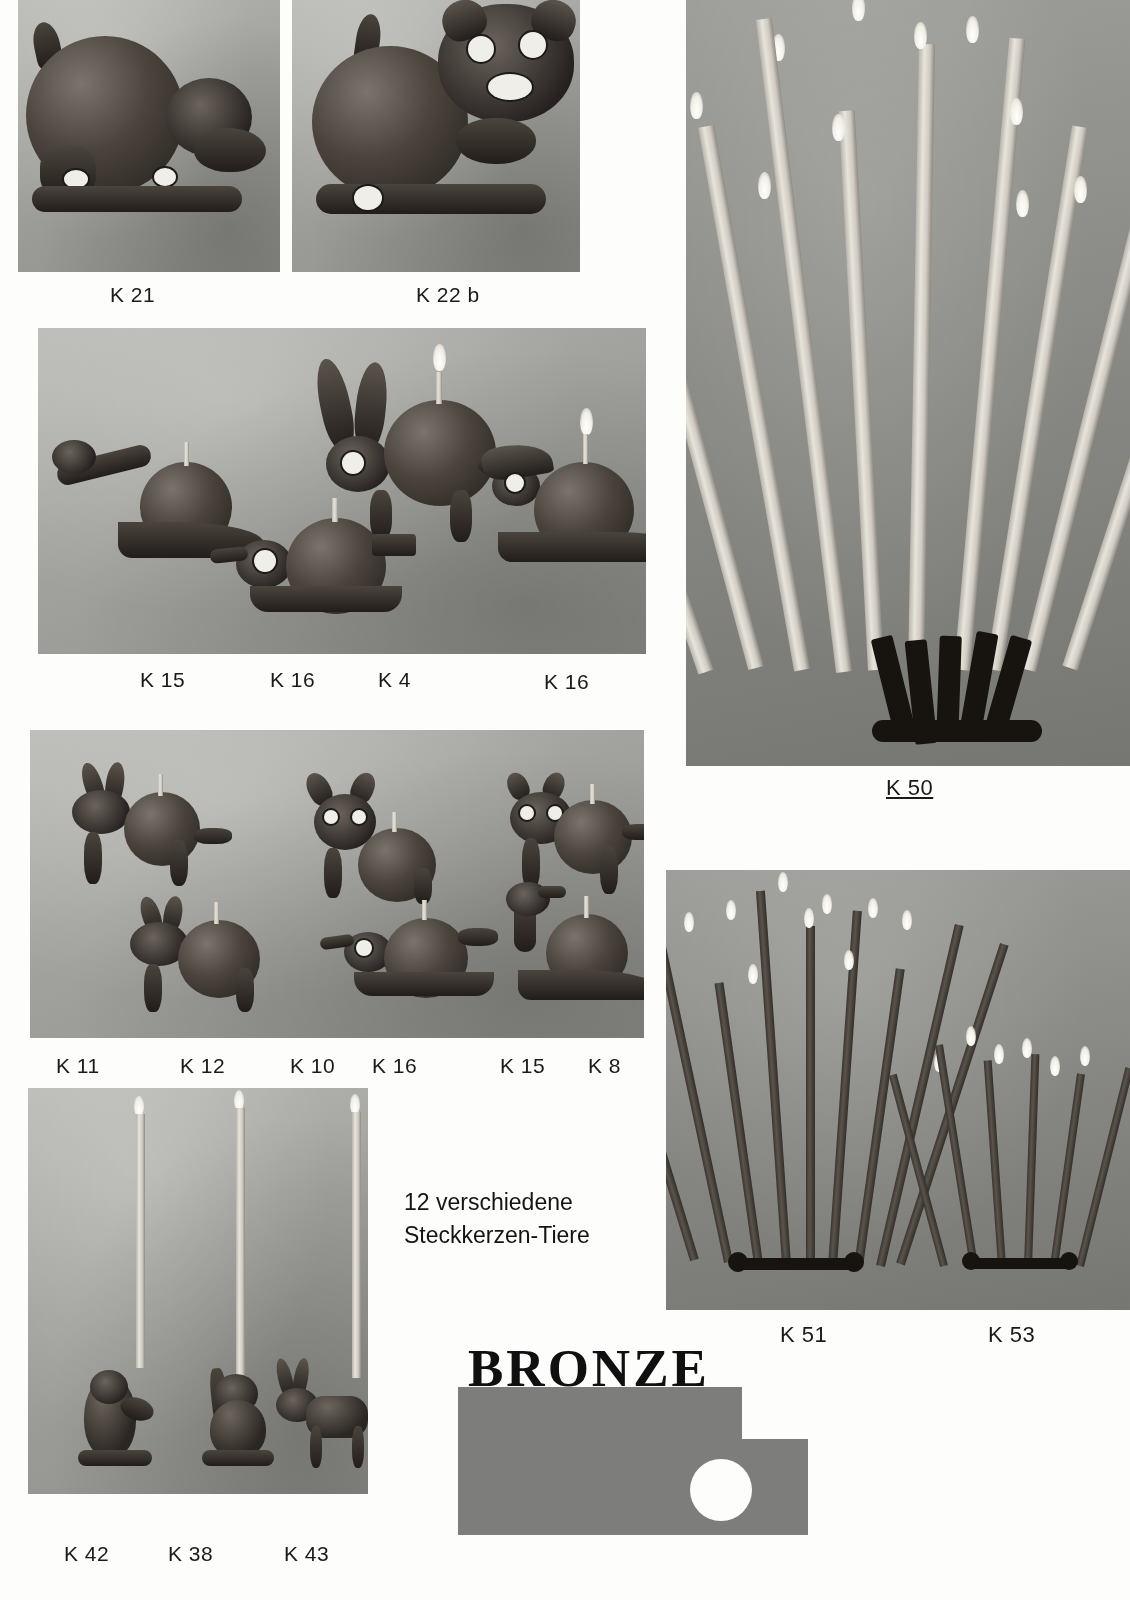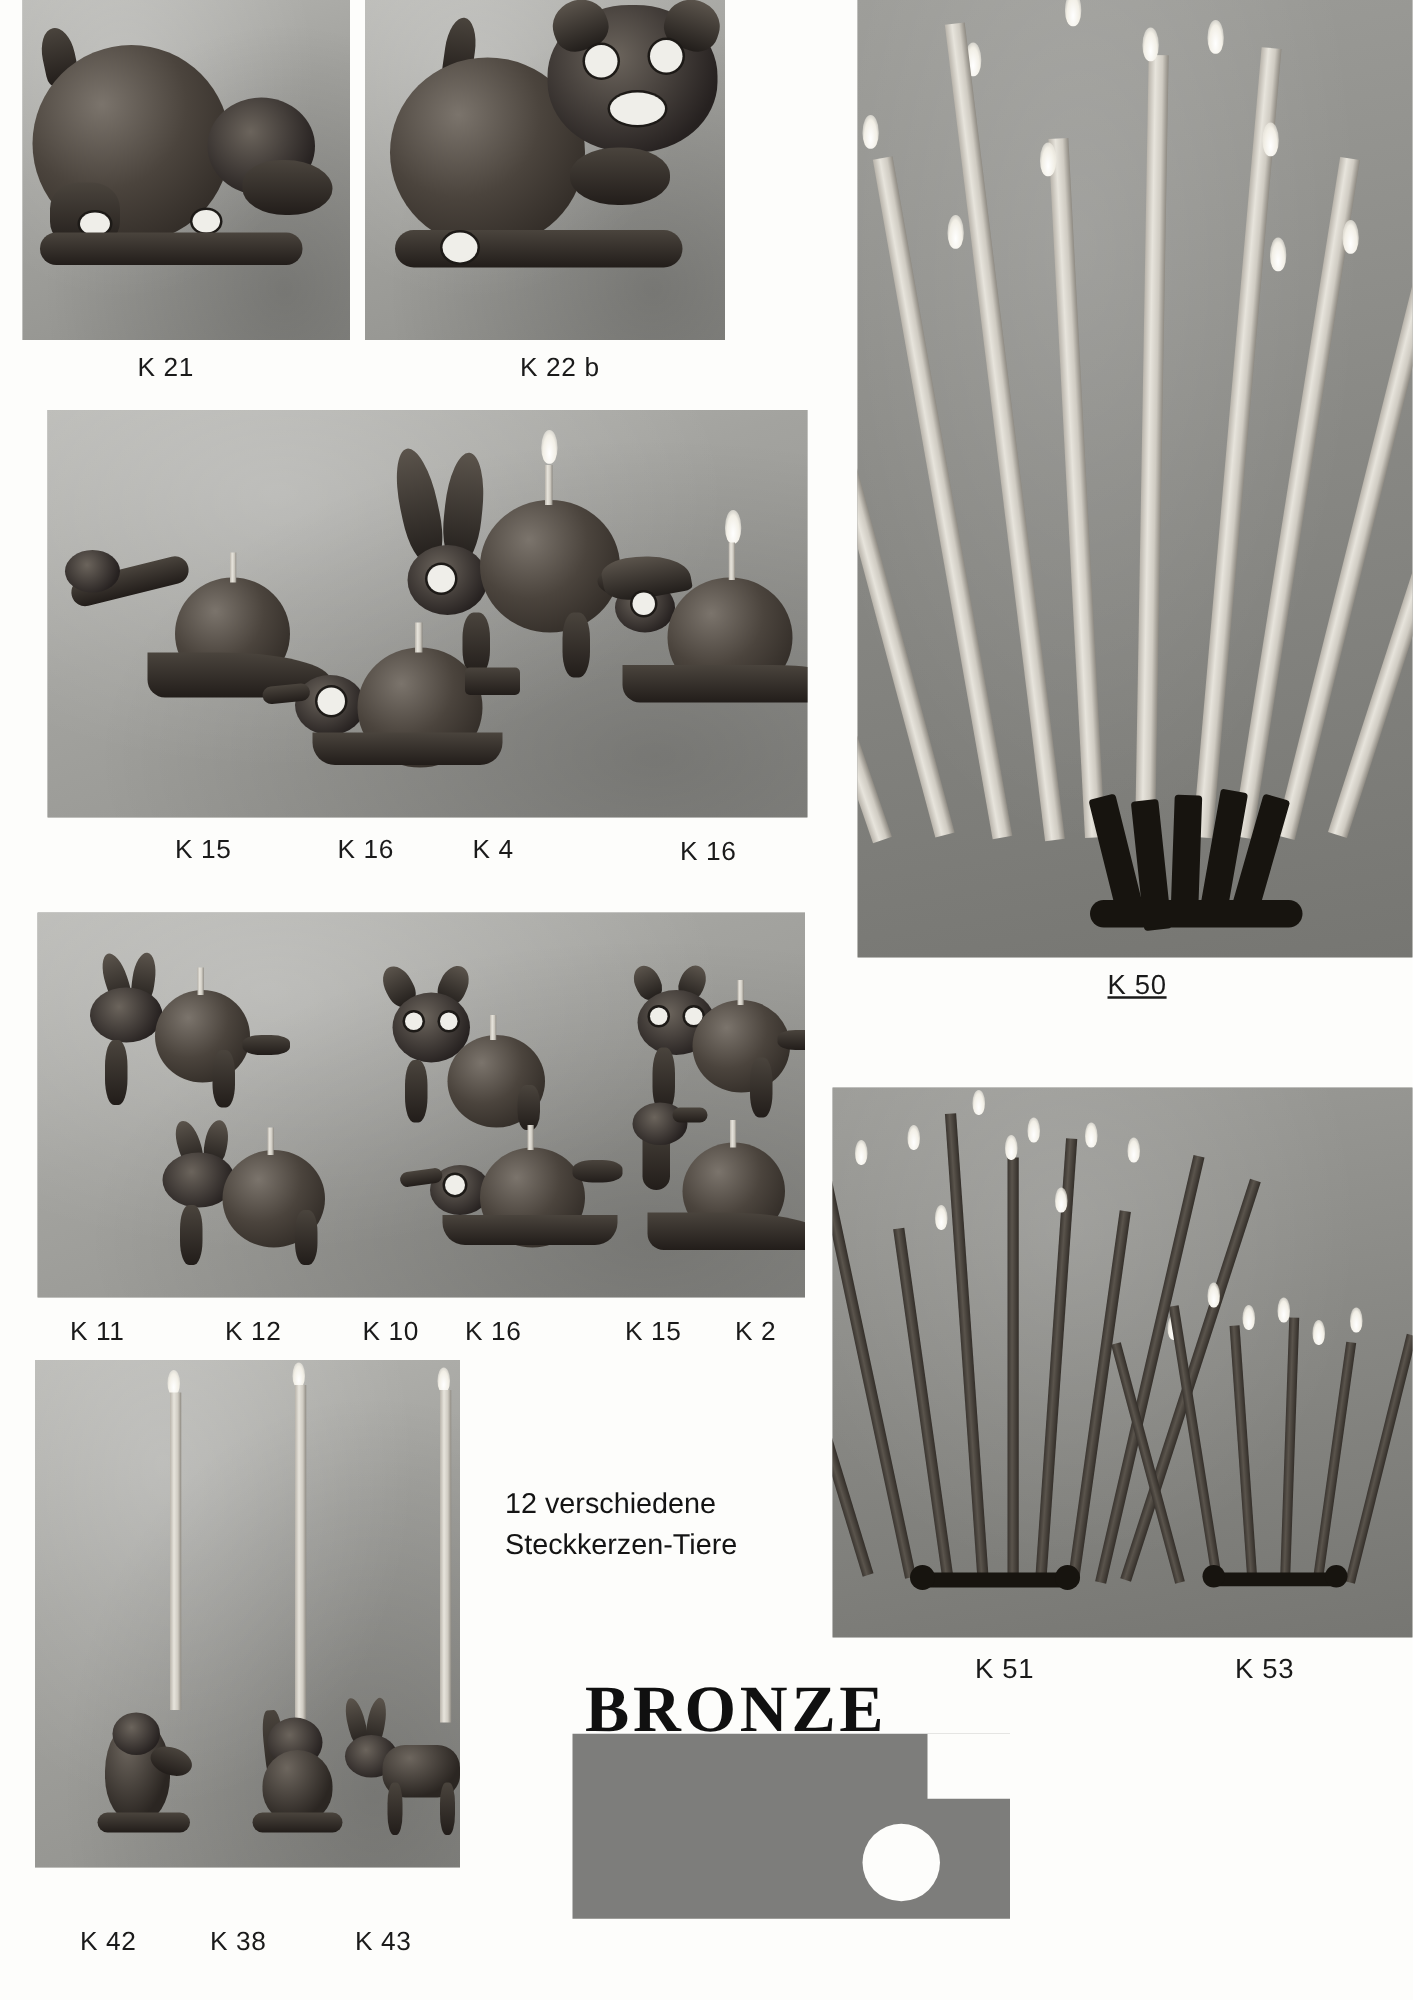--- a/index.html
+++ b/index.html
@@ -318,21 +318,21 @@
       <div class="candle" style="left:94px;top:18px;width:5px;height:22px;"></div>
       <div class="limb" style="left:28px;top:92px;width:138px;height:30px;border-radius:0 60% 14px 14px;"></div>
     </div>
   </div>
 
   <div class="caption" style="left:56px; top:1054px;">K 11</div>
   <div class="caption" style="left:180px; top:1054px;">K 12</div>
   <div class="caption" style="left:290px; top:1054px;">K 10</div>
   <div class="caption" style="left:372px; top:1054px;">K 16</div>
   <div class="caption" style="left:500px; top:1054px;">K 15</div>
-  <div class="caption" style="left:588px; top:1054px;">K 2</div>
+  <div class="caption" style="left:588px; top:1054px;">K 8</div>
 
   <div class="note" style="left:404px; top:1186px; width:260px; white-space:pre-line;">12 verschiedene
 Steckkerzen-Tiere</div>
 
   <div class="photo" style="left:28px; top:1088px; width:340px; height:406px;">
     <div class="grain"></div>
 
     <div class="fig" style="left:38px;top:10px;width:120px;height:380px;">
       <div class="flame small" style="left:68px;top:-2px;"></div>
       <div class="candle" style="left:70px;top:16px;width:9px;height:254px;"></div>

